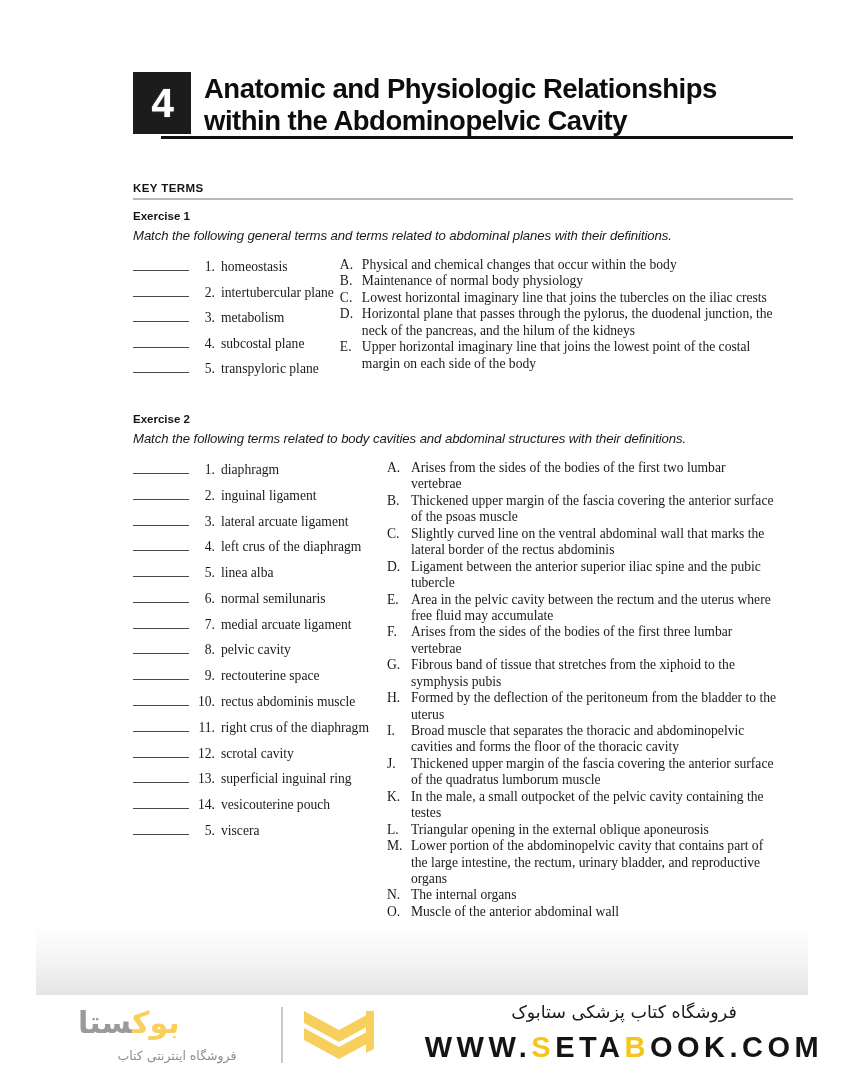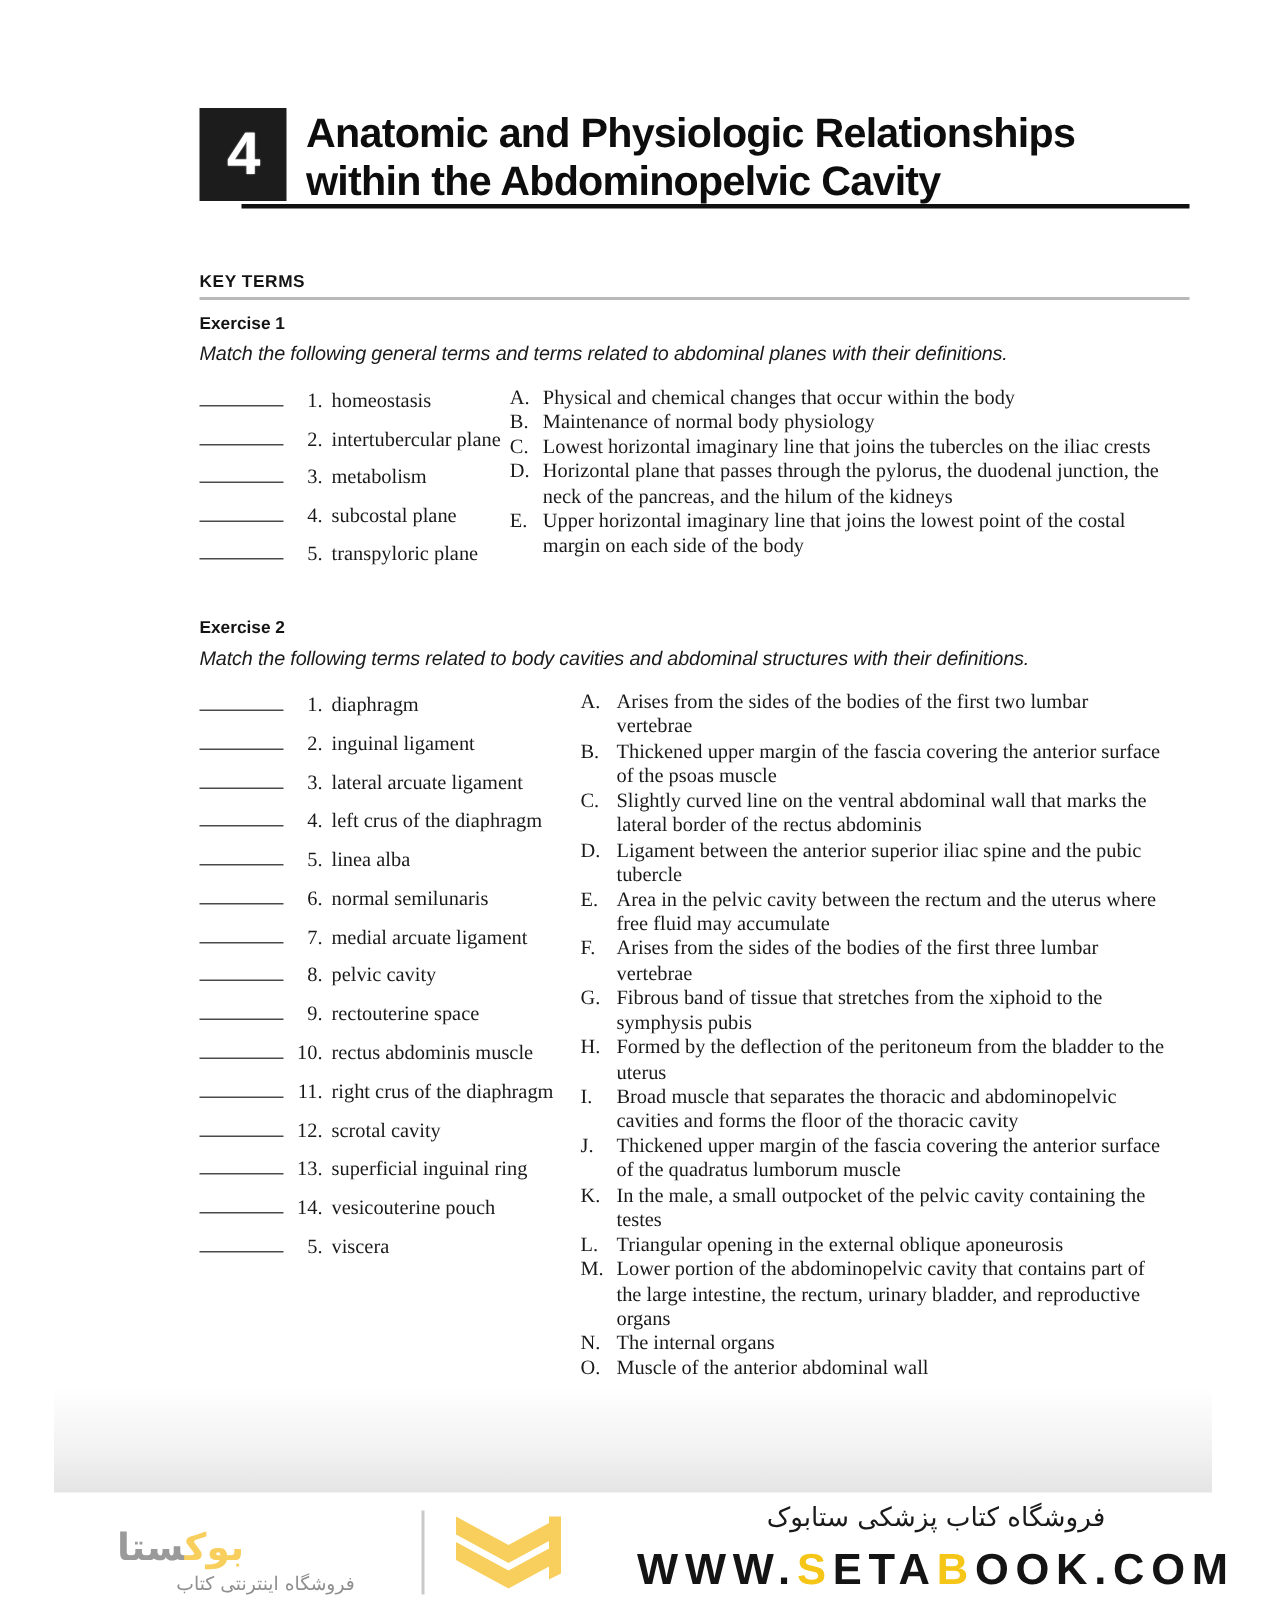--- a/index.html
+++ b/index.html
@@ -197,23 +197,23 @@
   .brand-logo {
     position: absolute;
     left: 78px;
     top: 8px;
     width: 300px;
     height: 72px;
   }
   .brand-wordmark {
     position: absolute;
     left: 0;
-    top: 16px;
+    top: 5px;
     font-family: "DejaVu Sans", sans-serif;
-    font-size: 25px;
+    font-size: 30px;
     font-weight: bold;
     direction: rtl;
     color: #F8CF5C;
     line-height: 1;
     white-space: nowrap;
   }
   .brand-wordmark .gray-part { color: #9a9a9a; }
   .brand-tagline {
     position: absolute;
     left: 0;

